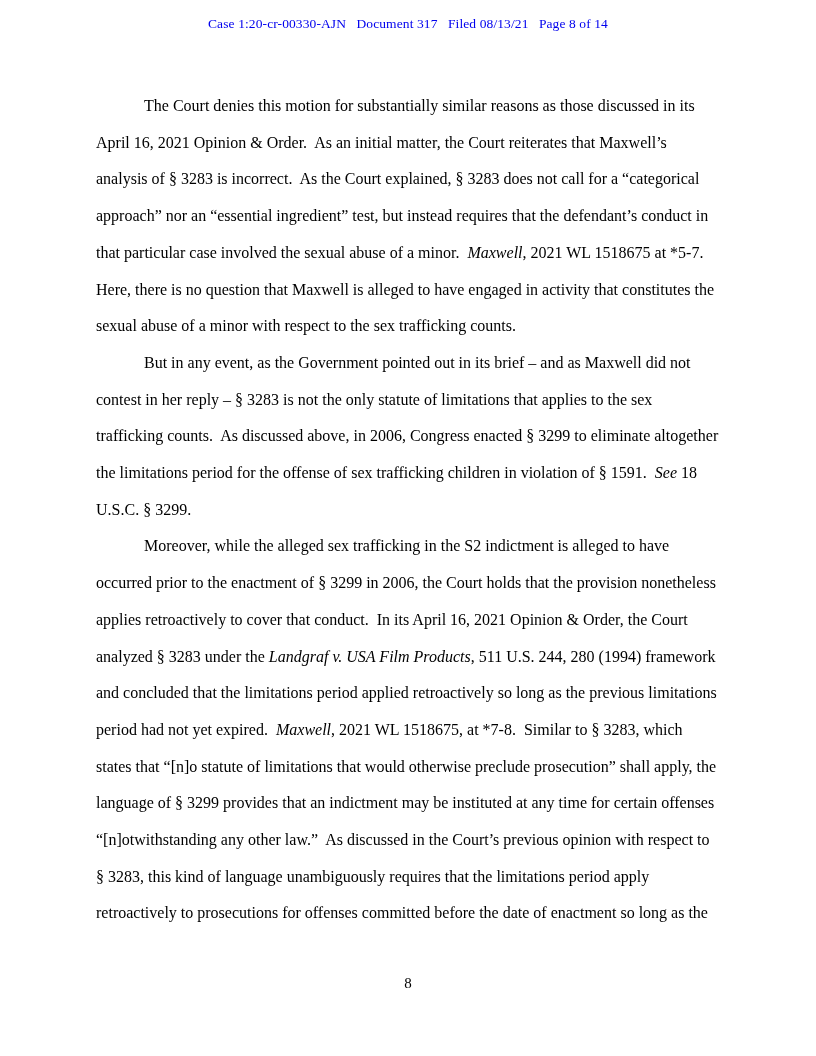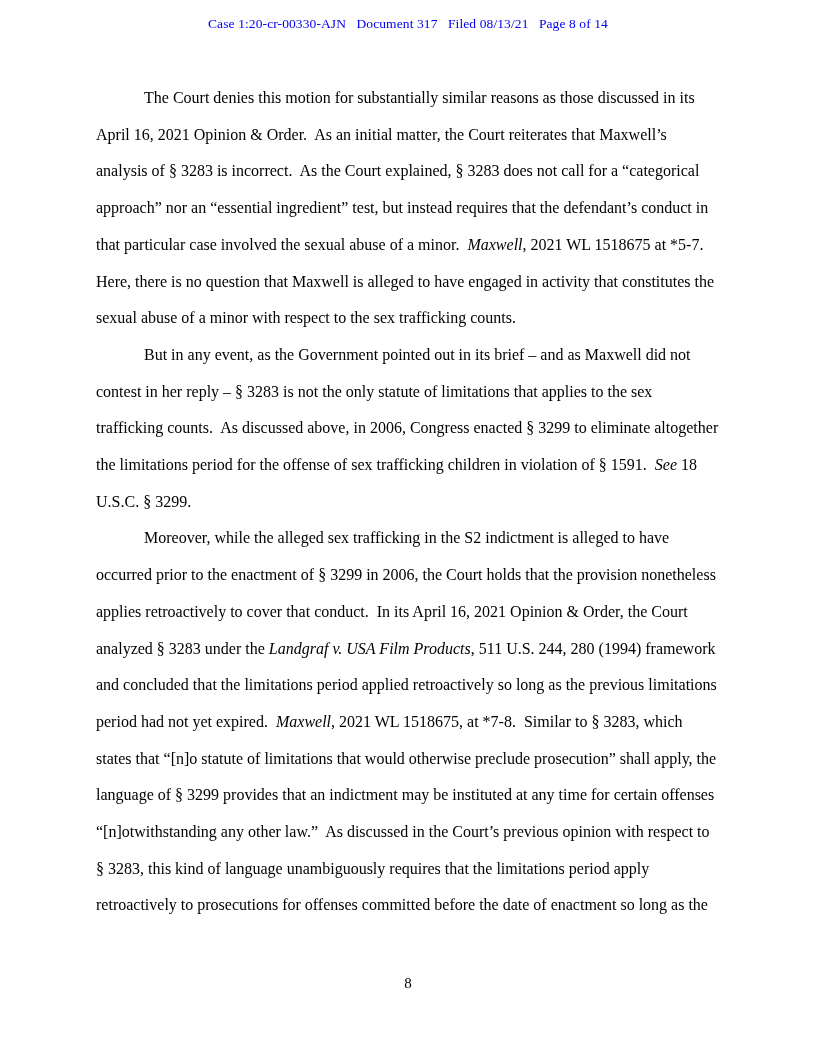--- a/index.html
+++ b/index.html
@@ -23,21 +23,21 @@
     left: 0;
     width: 100%;
     text-align: center;
     color: var(--header-blue, #0000ee);
     font-size: 13.5px;
     letter-spacing: 0.1px;
     white-space: pre;
   }
   .doc-body {
     position: absolute;
-    top: 80px;
+    top: 88px;
     left: 96px;
     width: 624px;
     font-size: 16px;
     line-height: 36.7px;
     text-align: left;
   }
   .para {
     margin: 0;
     text-indent: 48px;
     white-space: pre-wrap;

